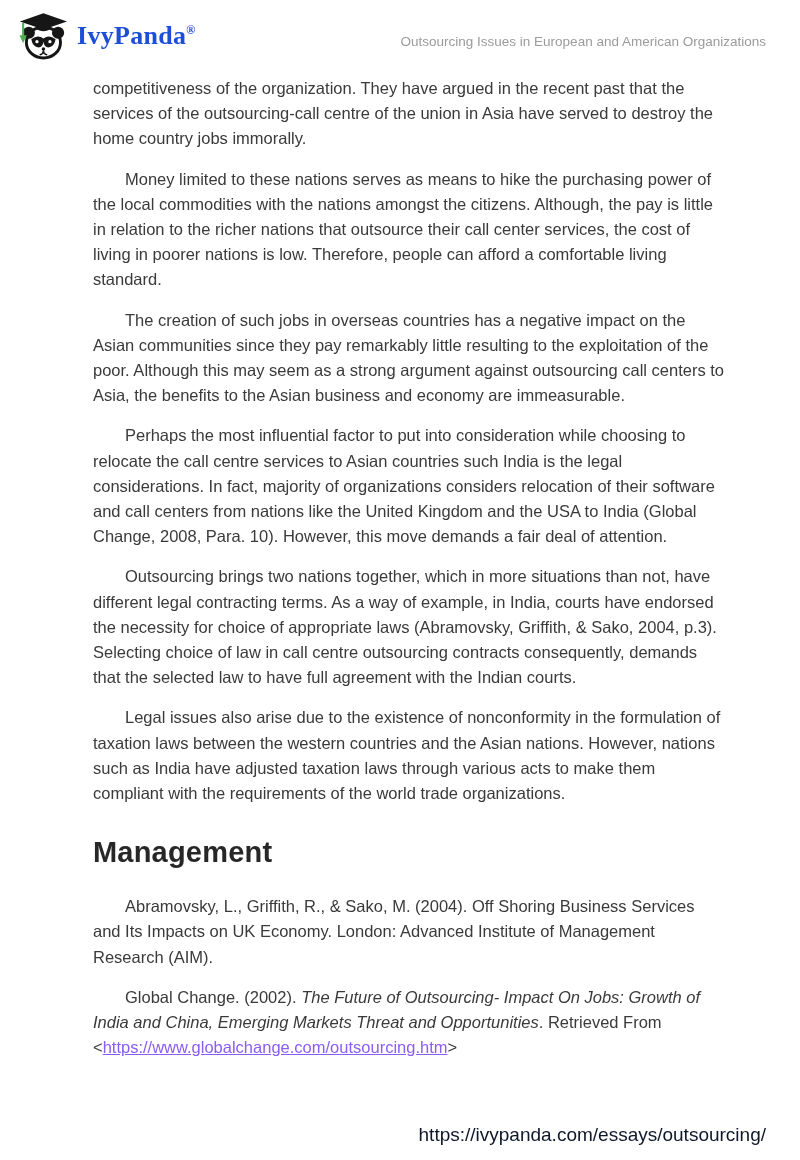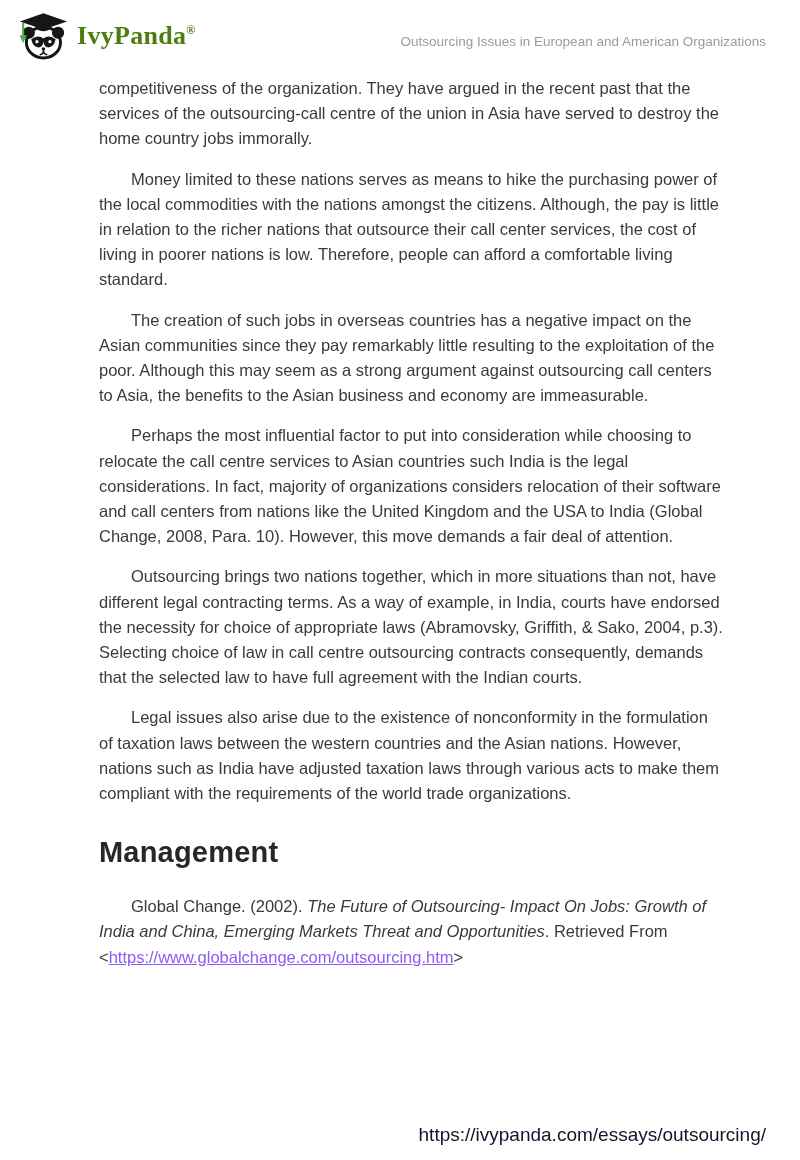--- a/index.html
+++ b/index.html
@@ -24,38 +24,39 @@
   .brand {
     display: flex;
     align-items: center;
     gap: 10px;
   }
   .brand-logo { width: 52px; height: 50px; display: block; }
   .brand-name {
     font-family: "Liberation Serif", "DejaVu Serif", serif;
     font-weight: 700;
     font-size: 26px;
-    color: #4d7c0f;
+    color: #1d4ed8;
     letter-spacing: 0.3px;
     line-height: 1;
   }
   .brand-name .reg {
     font-size: 12px;
     vertical-align: super;
     font-weight: 700;
   }
   .doc-title {
     font-size: 13.5px;
     color: #9b9b9b;
     margin-top: 10px;
   }
 
   
   .content {
-    padding: 14px 75px 0 99px;
+    padding: 14px 75px 0 77px;
+    margin-left: 16px;
   }
   .body-par {
     font-size: 16.5px;
     line-height: 25.2px;
     color: #3a3a3a;
     margin: 0 0 15px 0;
     text-indent: 32px;
   }
   .body-par.no-indent { text-indent: 0; }
 
@@ -124,19 +125,20 @@
   <div class="content">
     <p class="body-par no-indent">competitiveness of the organization. They have argued in the recent past that the services of the outsourcing-call centre of the union in Asia have served to destroy the home country jobs immorally.</p>
     <p class="body-par">Money limited to these nations serves as means to hike the purchasing power of the local commodities with the nations amongst the citizens. Although, the pay is little in relation to the richer nations that outsource their call center services, the cost of living in poorer nations is low. Therefore, people can afford a comfortable living standard.</p>
     <p class="body-par">The creation of such jobs in overseas countries has a negative impact on the Asian communities since they pay remarkably little resulting to the exploitation of the poor. Although this may seem as a strong argument against outsourcing call centers to Asia, the benefits to the Asian business and economy are immeasurable.</p>
     <p class="body-par">Perhaps the most influential factor to put into consideration while choosing to relocate the call centre services to Asian countries such India is the legal considerations. In fact, majority of organizations considers relocation of their software and call centers from nations like the United Kingdom and the USA to India (Global Change, 2008, Para. 10). However, this move demands a fair deal of attention.</p>
     <p class="body-par">Outsourcing brings two nations together, which in more situations than not, have different legal contracting terms. As a way of example, in India, courts have endorsed the necessity for choice of appropriate laws (Abramovsky, Griffith, &amp; Sako, 2004, p.3). Selecting choice of law in call centre outsourcing contracts consequently, demands that the selected law to have full agreement with the Indian courts.</p>
     <p class="body-par">Legal issues also arise due to the existence of nonconformity in the formulation of taxation laws between the western countries and the Asian nations. However, nations such as India have adjusted taxation laws through various acts to make them compliant with the requirements of the world trade organizations.</p>
 
     <h1 class="refs-heading">Management</h1>
 
+    <p class="ref-entry"><span>Abramovsky, L., Griffith, R., &amp; Sako, M. (2004). Off Shoring Business Services and Its Impacts on UK Economy. London: Advanced Institute of Management Research (AIM).</span></p>
 
     <p class="ref-entry"><span>Global Change. (2002). </span><em>The Future of Outsourcing- Impact On Jobs: Growth of India and China, Emerging Markets Threat and Opportunities</em><span>. Retrieved From &lt;</span><a class="ref-link">https://www.globalchange.com/outsourcing.htm</a><span>&gt;</span></p>
   </div>
 
   <div class="page-footer">https://ivypanda.com/essays/outsourcing/</div>
 
 </div>
 
 </body></html>

